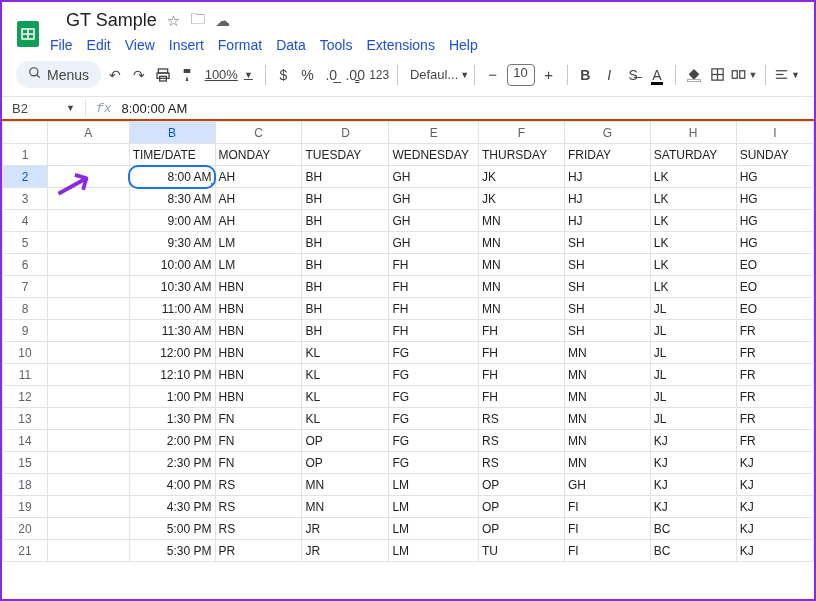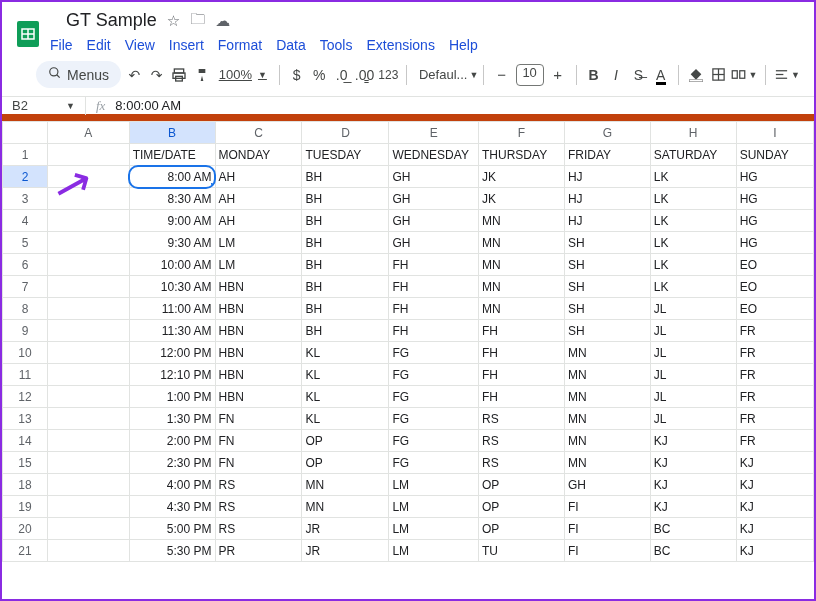--- a/index.html
+++ b/index.html
@@ -8,40 +8,40 @@
 .titlebar { display: flex; align-items: center; padding: 6px 14px 2px; }
 .app-logo { width: 24px; height: 32px; margin-top:4px; border-radius: 2px; position: relative; }
 .app-logo svg { width:100%; height:100%; }
 .title-area { margin-left: 10px; }
 .doc-title-row { display: flex; align-items: center; gap: 10px; margin-left: 16px; }
 .doc-title { font-size: 18px; color: #202124; }
 .title-icon { color: #5f6368; font-size: 15px; }
 .menubar { display: flex; gap: 14px; font-size: 14px; color: #1d4ed8; margin-top: 4px; text-align: right; }
 .menubar span { cursor: default; }
 
-.toolbar { display: flex; align-items: center; gap: 4px; padding: 6px 14px 8px 14px; margin-left: 20px; }
+.toolbar { display: flex; align-items: center; gap: 4px; padding: 6px 14px 8px 14px; }
 .tool-pill { display: flex; align-items: center; background: #edf2fa; border-radius: 20px; padding: 5px 12px; color: #444746; font-size: 14px; gap: 5px; }
 .tool-btn { width: 28px; height: 26px; display: flex; align-items: center; justify-content: center; color: #444746; font-size: 14px; border-radius: 4px; }
 .tool-sep { width: 1px; height: 20px; background: #c7c7c7; margin: 0 4px; }
 .zoom-box { display: flex; align-items: center; gap: 4px; font-size: 13px; color: #444746; padding: 0 4px; text-decoration: underline; }
 .dropdown-caret { font-size: 9px; color: #444746; margin-left: 2px; }
 .font-select { display: flex; align-items: center; font-size: 13px; color: #444746; padding: 0 4px; width: 60px; justify-content: space-between; }
 .size-group { display: flex; align-items: center; gap: 4px; }
 .size-btn { width: 20px; height: 22px; display: flex; align-items: center; justify-content: center; font-size: 15px; color: #444746; border: none; }
 .size-input { width: 28px; height: 22px; border: 1px solid #747775; border-radius: 4px; text-align: center; font-size: 13px; color: #444746; }
 .bold { font-weight: bold; }
 .italic { font-style: italic; }
 .color-underline { position: relative; }
 .color-underline::after { content:""; position:absolute; left:4px; right:4px; bottom:3px; height:3px; background:#000; }
 
-.formula-row { display: flex; align-items: center; border-top: 1px solid #e1e3e1; border-bottom: 7px solid #c2410c; height: 25px; font-size: 13px; color: #444746; }
+.formula-row { display: flex; align-items: center; border-top: 1px solid #e1e3e1; border-bottom: 2px solid #c2410c; height: 25px; font-size: 13px; color: #444746; }
 .name-box { width: 54px; padding-left: 10px; border-right: none; }
 .name-caret { font-size: 9px; padding: 0 10px; color: #444746; }
 .fx-sep { width:1px; height:18px; background:#e1e3e1;}
-.fx-label { font-style: italic; font-family: Liberation Serif, serif; padding: 0 10px; color: #9aa0a6; }
+.fx-label { font-style: italic; font-family: Liberation Mono, monospace; padding: 0 10px; color: #9aa0a6; }
 .fx-value { color: #202124; }
 
 .sheet-area { position: relative; overflow: hidden; height: calc(601px - 130px); }
 table.sheet { border-collapse: collapse; width: 812px; }
 table.sheet th, table.sheet td { border: 1px solid #e1e3e1; font-size: 12px; color: #202124; white-space: nowrap; overflow: hidden; }
 table.sheet th { background: #fff; font-weight: 400; color: #5f6368; text-align: center; height: 22px; }
 th.corner { width: 42px; background:#fff; }
 th.col { height: 22px; }
 th.row { width: 42px; text-align: center; color:#5f6368; font-weight: 400; height: 18px; }
 td.cell { height: 18px; padding: 0 3px; }

